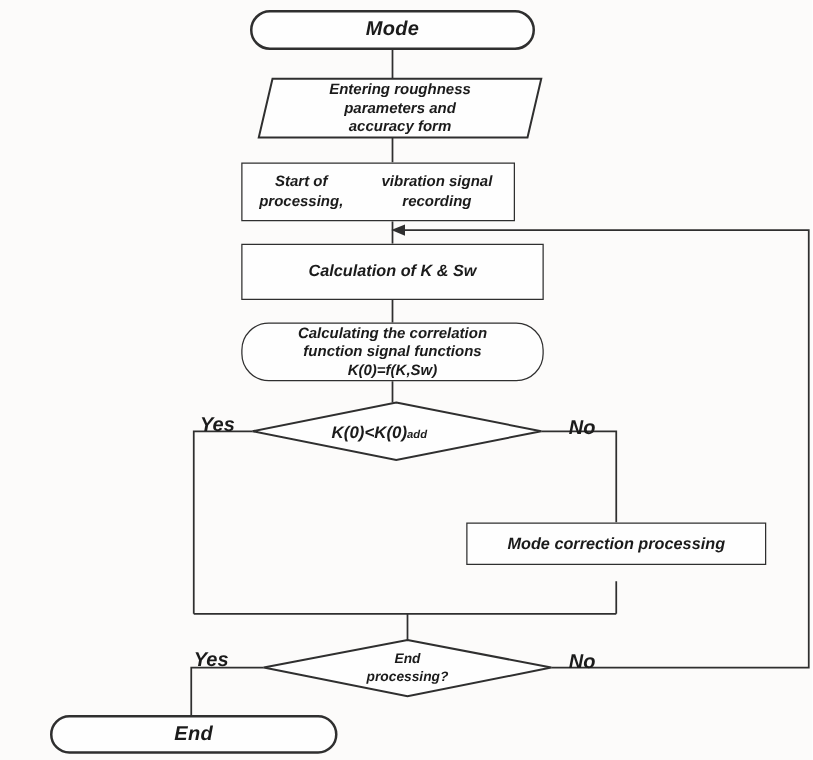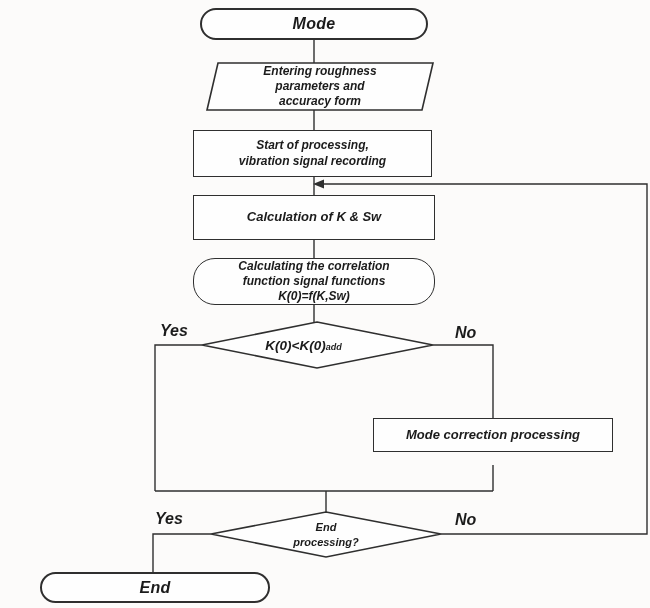--- a/index.html
+++ b/index.html
@@ -50,20 +50,21 @@
   .overlay.io { font-size: 12px; line-height: 1.26; align-items: center; }
   .overlay.dec1 { font-size: 13.5px; }
   .overlay.dec2 { font-size: 11px; line-height: 1.3; }
   .overlay sub { font-size: 9px; font-weight: bold; font-style: italic; }
 
   .edge-label {
     position: absolute;
     color: var(--text);
     font-weight: bold; font-style: italic;
     font-size: 16px;
+    margin-top: 10px;
   }
   .dec1row { display: flex; align-items: baseline; }
 </style>
 </head>
 <body>
 
 <div class="stage">
 
   <svg class="wires" width="650" height="608" viewBox="0 0 650 608">
 
@@ -91,21 +92,21 @@
   <div class="shape stadium" style="left:200px; top:8px; width:228px; height:32px;">
     <span>Mode</span>
   </div>
 
   <div class="overlay io" style="left:207px; top:63px; width:226px; height:47px;">
     <div>Entering roughness</div>
     <div>parameters and</div>
     <div>accuracy form</div>
   </div>
 
-  <div class="shape rect" style="left:193px; top:130px; width:239px; height:47px; flex-direction:column;">
+  <div class="shape rect" style="left:193px; top:130px; width:219px; height:47px; flex-direction:row;">
     <div>Start of processing,</div>
     <div>vibration signal recording</div>
   </div>
 
   <div class="shape rect rect-single" style="left:193px; top:195px; width:242px; height:45px;">
     <span>Calculation of K &amp; Sw</span>
   </div>
 
   <div class="shape rect" style="left:193px; top:258px; width:242px; height:47px; flex-direction:column;border-radius:22px;">
     <div>Calculating the correlation</div>

